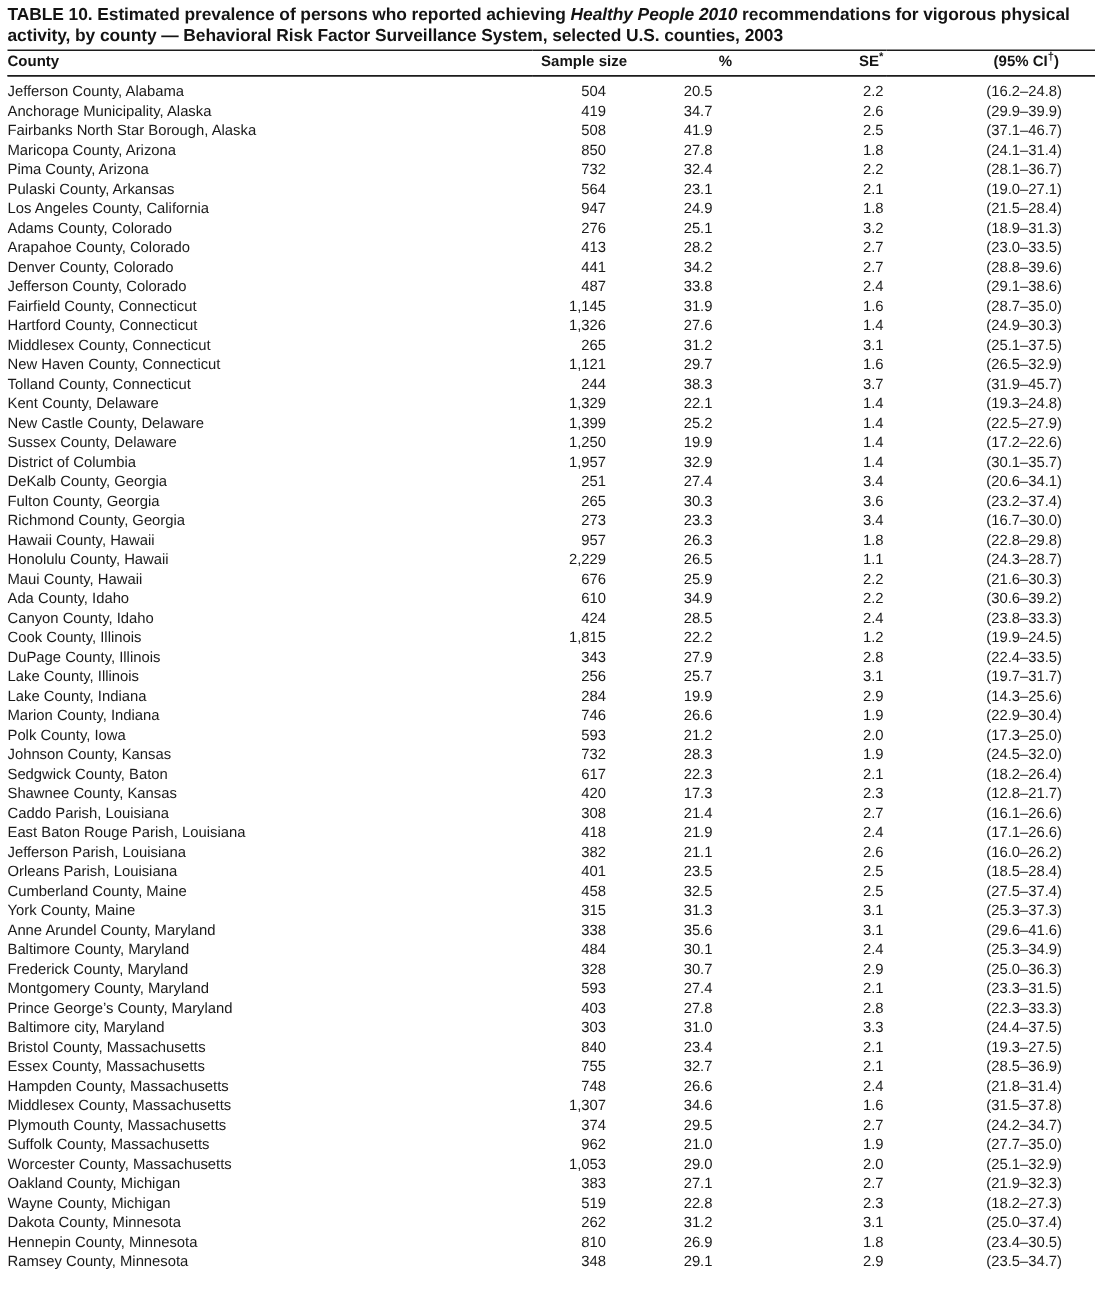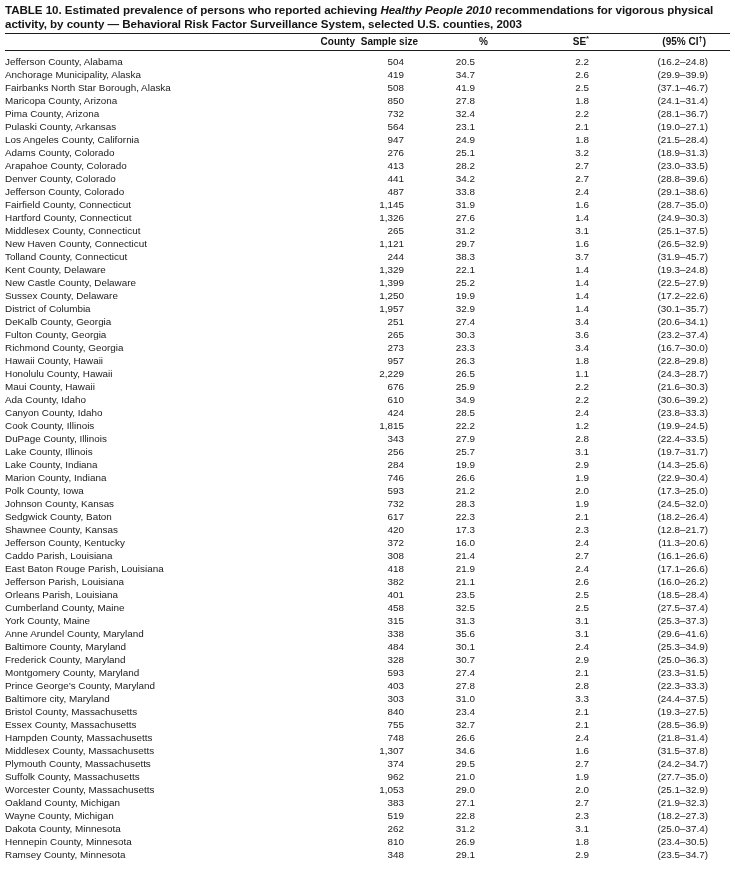--- a/index.html
+++ b/index.html
@@ -31,21 +31,21 @@
   col.c-ci     { width: 139px; }
   thead th {
     border-top: 1.6px solid #1c1c1c;
     border-bottom: 1.6px solid #1c1c1c;
     font-size: 10px;
     font-weight: bold;
     padding: 2px 0 3px 0;
     white-space: nowrap;
     color: #141414;
   }
-  th.h-county { text-align: right; }
+  th.h-county { text-align: left; }
   th.h-sample { text-align: right; padding-right: 2px; }
   th.h-pct    { text-align: right; padding-right: 0; }
   th.h-se     { text-align: right; padding-right: 2px; }
   th.h-ci     { text-align: right; padding-right: 24px; }
   thead sup { font-size: 7.5px; line-height: 0; }
   tbody td {
     font-size: 9.9px;
     height: 13px;
     line-height: 13px;
     padding: 0;
@@ -340,27 +340,20 @@
           <td class="d-ci">(18.2–26.4)</td>
         </tr>
         <tr>
           <td class="d-county">Shawnee County, Kansas</td>
           <td class="d-sample">420</td>
           <td class="d-pct">17.3</td>
           <td class="d-se">2.3</td>
           <td class="d-ci">(12.8–21.7)</td>
         </tr>
         <tr>
-          <td class="d-county">Jefferson County, Kentucky</td>
-          <td class="d-sample">372</td>
-          <td class="d-pct">16.0</td>
-          <td class="d-se">2.4</td>
-          <td class="d-ci">(11.3–20.6)</td>
-        </tr>
-        <tr>
           <td class="d-county">Caddo Parish, Louisiana</td>
           <td class="d-sample">308</td>
           <td class="d-pct">21.4</td>
           <td class="d-se">2.7</td>
           <td class="d-ci">(16.1–26.6)</td>
         </tr>
         <tr>
           <td class="d-county">East Baton Rouge Parish, Louisiana</td>
           <td class="d-sample">418</td>
           <td class="d-pct">21.9</td>

